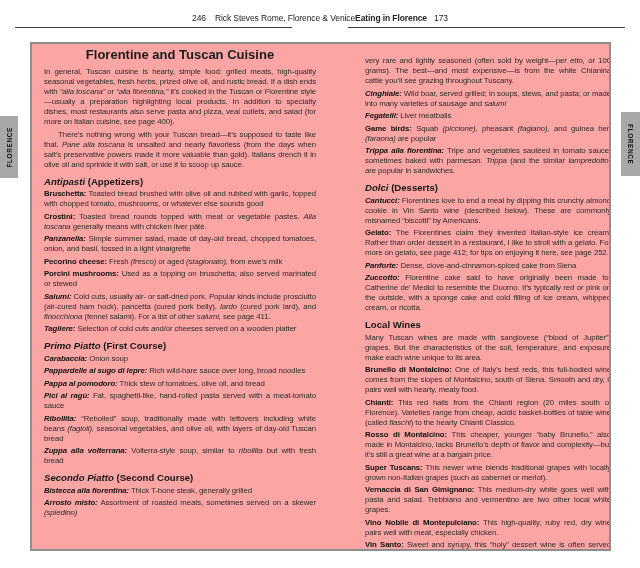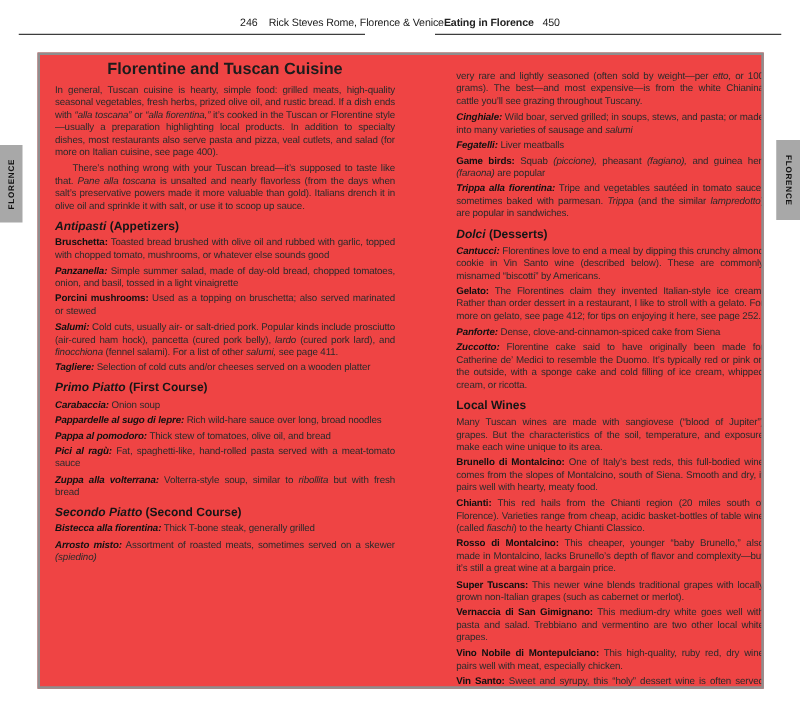--- a/index.html
+++ b/index.html
@@ -15,21 +15,21 @@
   .rule-right{left:348px;width:277px;}
   
   .tab{position:absolute;background:#a8a8a8;display:flex;align-items:center;justify-content:center;}
   .tab-left{left:0;top:116px;width:18px;height:62px;}
   .tab-right{left:621px;top:112px;width:19px;height:64px;}
   .tab span{writing-mode:vertical-rl;font-size:6.5px;font-weight:bold;color:#111;
             letter-spacing:0.6px;white-space:nowrap;}
   .tab-left span{transform:rotate(180deg);}
   
   .content-box{position:absolute;left:30px;top:42px;width:581px;height:509px;
-               border:2px solid #8e8e8e;box-sizing:border-box;background:#ef4444;overflow:hidden;}
+               border:2px solid #8e8e8e;box-sizing:border-box;background:#fca5a5;overflow:hidden;}
   .col{position:absolute;font-size:7.8px;line-height:10px;letter-spacing:-0.1px;
        text-align:justify;color:#2b2b2b;}
   .col-left{left:12px;top:4px;width:272px;}
   .col-right{left:333px;top:12px;width:246px;}
   .box-title{text-align:center;font-size:13px;font-weight:bold;color:#1c1c1c;
              margin:2px 0 7px 0;letter-spacing:0;}
   .sec-heading{font-size:9.6px;font-weight:bold;color:#161616;margin:7px 0 2.5px 0;
                text-align:left;letter-spacing:0;}
   .para{margin:0 0 2.5px 0;}
   .para.indent{text-indent:14px;}
@@ -40,50 +40,53 @@
 </head>
 <body>
 
 <div class="page">
 
   <div class="running-head">
     <div class="rh-left">
       <span class="num">246</span><span>Rick Steves Rome, Florence &amp; Venice</span>
     </div>
     <div class="rh-right">
-      <b>Eating in Florence</b><span>450</span>
+      <b>Eating in Florence</b><span>173</span>
     </div>
   </div>
   <div class="rule rule-left"></div>
   <div class="rule rule-right"></div>
 
   <div class="tab tab-left">
     <span>FLORENCE</span>
   </div>
   <div class="tab tab-right">
     <span>FLORENCE</span>
   </div>
 
   <div class="content-box">
     <div class="col col-left">
       <h1 class="box-title">Florentine and Tuscan Cuisine</h1>
       <div>
           <p class="para">In general, Tuscan cuisine is hearty, simple food: grilled meats, high-quality seasonal vegetables, fresh herbs, prized olive oil, and rustic bread. If a dish ends with <i>“alla toscana”</i> or <i>“alla fiorentina,”</i> it’s cooked in the Tuscan or Florentine style—usually a preparation highlighting local products. In addition to specialty dishes, most restaurants also serve pasta and pizza, veal cutlets, and salad (for more on Italian cuisine, see page 400).</p>
           <p class="para indent">There’s nothing wrong with your Tuscan bread—it’s supposed to taste like that. <i>Pane alla toscana</i> is unsalted and nearly flavorless (from the days when salt’s preservative powers made it more valuable than gold). Italians drench it in olive oil and sprinkle it with salt, or use it to scoop up sauce.</p>
           <h2 class="sec-heading"><i>Antipasti</i> (Appetizers)</h2>
           <p class="entry"><b class="term">Bruschetta:</b> Toasted bread brushed with olive oil and rubbed with garlic, topped with chopped tomato, mushrooms, or whatever else sounds good</p>
+          <p class="entry"><b class="term">Crostini:</b> Toasted bread rounds topped with meat or vegetable pastes. <i>Alla toscana</i> generally means with chicken liver pâté.</p>
           <p class="entry"><b class="term it">Panzanella:</b> Simple summer salad, made of day-old bread, chopped tomatoes, onion, and basil, tossed in a light vinaigrette</p>
+          <p class="entry"><b class="term">Pecorino cheese:</b> Fresh <i>(fresco)</i> or aged <i>(stagionato),</i> from ewe’s milk</p>
           <p class="entry"><b class="term">Porcini mushrooms:</b> Used as a topping on bruschetta; also served marinated or stewed</p>
           <p class="entry"><b class="term it">Salumi:</b> Cold cuts, usually air- or salt-dried pork. Popular kinds include prosciutto (air-cured ham hock), pancetta (cured pork belly), <i>lardo</i> (cured pork lard), and <i>finocchiona</i> (fennel salami). For a list of other <i>salumi,</i> see page 411.</p>
           <p class="entry"><b class="term it">Tagliere:</b> Selection of cold cuts and/or cheeses served on a wooden platter</p>
           <h2 class="sec-heading"><i>Primo Piatto</i> (First Course)</h2>
           <p class="entry"><b class="term it">Carabaccia:</b> Onion soup</p>
           <p class="entry"><b class="term it">Pappardelle al sugo di lepre:</b> Rich wild-hare sauce over long, broad noodles</p>
           <p class="entry"><b class="term it">Pappa al pomodoro:</b> Thick stew of tomatoes, olive oil, and bread</p>
           <p class="entry"><b class="term it">Pici al ragù:</b> Fat, spaghetti-like, hand-rolled pasta served with a meat-tomato sauce</p>
+          <p class="entry"><b class="term it">Ribollita:</b> “Reboiled” soup, traditionally made with leftovers including white beans <i>(fagioli),</i> seasonal vegetables, and olive oil, with layers of day-old Tuscan bread</p>
           <p class="entry"><b class="term it">Zuppa alla volterrana:</b> Volterra-style soup, similar to <i>ribollita</i> but with fresh bread</p>
           <h2 class="sec-heading"><i>Secondo Piatto</i> (Second Course)</h2>
           <p class="entry"><b class="term it">Bistecca alla fiorentina:</b> Thick T-bone steak, generally grilled</p>
           <p class="entry"><b class="term it">Arrosto misto:</b> Assortment of roasted meats, sometimes served on a skewer <i>(spiedino)</i></p>
         </div>
     </div>
     <div class="col col-right">
       <div>
           <p class="para">very rare and lightly seasoned (often sold by weight—per <i>etto,</i> or 100 grams). The best—and most expensive—is from the white Chianina cattle you’ll see grazing throughout Tuscany.</p>
           <p class="entry"><b class="term it">Cinghiale:</b> Wild boar, served grilled; in soups, stews, and pasta; or made into many varieties of sausage and <i>salumi</i></p>

